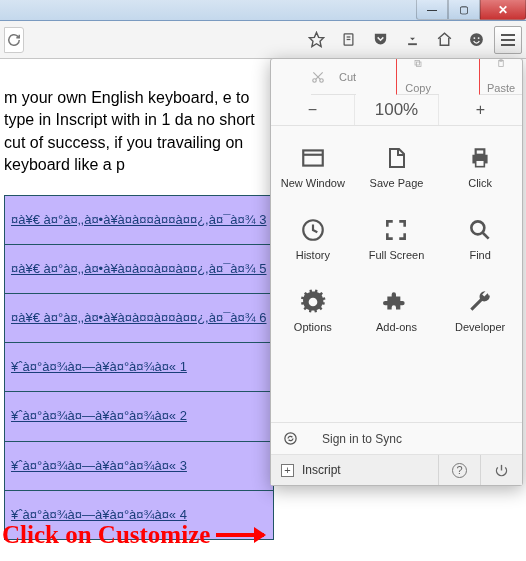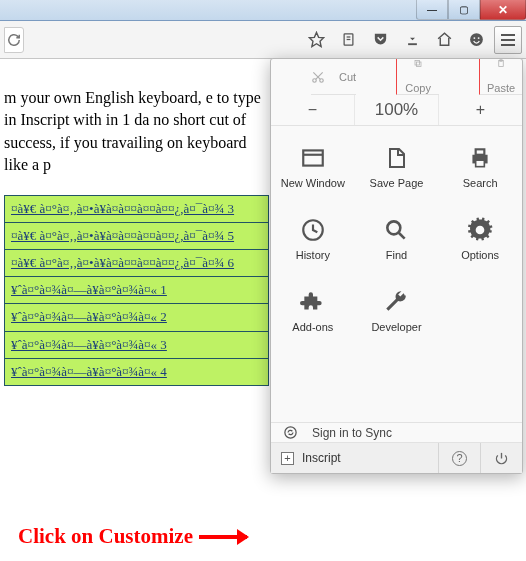--- a/index.html
+++ b/index.html
@@ -17,41 +17,41 @@
   .search { flex: 0 0 245px; height: 26px; border: 1px solid #c6c6c6; border-radius: 13px; display: flex; align-items: center; padding: 0 8px; background:#fff; gap:6px;}
   .search .sicn { color:#888; font-size:13px; }
   .search input { border:none; outline:none; flex:1; font-size:12px; color:#888; font-style: italic; }
   .spacer { flex:1; }
   .tbicn { width:28px; height:28px; display:flex; align-items:center; justify-content:center; color:#555; font-size:16px; border-radius:2px;}
   .menubtn { border:1px solid #aaa; border-radius:2px; background:linear-gradient(#fff,#e8e8e8); }
   .hamb, .hamb::before, .hamb::after { display:block; width:14px; height:2px; background:#555; content:""; position:relative;}
   .hamb::before { position:absolute; top:-5px;}
   .hamb::after { position:absolute; top:5px;}
   
-  .page { position:absolute; left:0; top:59px; width:268px; padding: 28px 0 0 4px; font-family: Liberation Serif, serif; font-size: 16px; line-height: 1.4; }
+  .page { position:absolute; left:0; top:59px; width:268px; padding: 28px 0 0 4px; font-family: Liberation Sans, sans-serif; font-size: 16px; line-height: 1.4; }
   .page p { margin-bottom: 18px; }
   .linkstable { border:1px solid #256; border-collapse:collapse; width:265px; }
-  .linkstable td { border:1px solid #256; background:#bef264; padding:4px 6px; color:#1a3e7a; text-decoration: underline; font-size:13px; white-space:nowrap; overflow:hidden;}
-  .callout { position:absolute; left:18px; bottom:12px; color:#ff0000; font-weight:bold; font-size:21px; font-family: "Times New Roman", serif; display:flex; align-items:center; gap:6px;}
+  .linkstable td { border:1px solid #256; background:#c4b5fd; padding:15px 6px; color:#1a3e7a; text-decoration: underline; font-size:13px; white-space:nowrap; overflow:hidden;}
+  .callout { position:absolute; left:2px; bottom:12px; color:#ff0000; font-weight:bold; font-size:25px; font-family: "Times New Roman", serif; display:flex; align-items:center; gap:6px;}
   .arrow { display:inline-block; width:48px; height:4px; background:#ff0000; position:relative;}
   .arrow::after { content:""; position:absolute; right:-10px; top:-6px; border:8px solid transparent; border-left:12px solid #ff0000;}
   
   .menu { position:absolute; right:3px; top:58px; width:253px; background:#f9f9f9; border:1px solid #b8b8b8; box-shadow:0 4px 18px rgba(0,0,0,.3); border-radius:3px; font-size:11px; color:#333;}
   .menu .row { display:flex; }
   .menu .toprow .cell { flex:1; height:36px; display:flex; align-items:center; justify-content:center; gap:14px; color:#888; border-bottom:1px solid #e2e2e2;margin-left:40px;}
   .menu .toprow .cell + .cell { border-left:1px solid #ef4444;flex-direction:column;}
   .menu .toprow svg { opacity:.45;}
   .zoomrow .zc { flex:1; height:30px; display:flex; align-items:center; justify-content:center; font-size:16px; color:#555;}
   .zoomrow .zc + .zc { border-left:1px solid #e8e8e8;}
   .zoomrow { border-bottom:1px solid #e2e2e2;}
   .grid { display:flex; flex-wrap:wrap; padding:4px 0;}
   .gi { width:33.33%; height:72px; display:flex; flex-direction:column; align-items:center; justify-content:center; gap:4px; color:#333;}
   .gi .ic { width:30px; height:30px; display:flex; align-items:center; justify-content:center; color:#555;}
   .gi .lbl { font-size:11px; text-align:center; line-height:1.15; }
-  .signin { border-top:1px solid #e2e2e2; padding:2px 12px; display:flex; align-items:center; gap:14px; color:#444; font-size:12px;}
+  .signin { border-top:1px solid #e2e2e2; padding:8px 12px; display:flex; align-items:center; gap:24px; color:#444; font-size:12px;}
   .bottom { border-top:1px solid #e2e2e2; display:flex; background:#efefef;}
   .bottom .cust { flex:1; display:flex; align-items:center; gap:8px; padding:8px 10px; font-size:12px; color:#333;}
   .bottom .bb { width:42px; display:flex; align-items:center; justify-content:center; border-left:1px solid #d5d5d5; color:#666; font-size:14px;}
   .plusbox { width:13px; height:13px; border:1px solid #777; display:flex; align-items:center; justify-content:center; font-size:11px; line-height:1; color:#555; background:#fff;}
 </style>
 </head>
 <body>
 
 <div class="titlebar">
   <div class="winbtns">
@@ -203,30 +203,41 @@
       <span class="lbl">Save Page</span>
     </div>
     <div class="gi">
       <span class="ic">
           <svg width="26" height="26" viewBox="0 0 24 24" fill="#555">
             <rect x="5" y="9" width="14" height="8"></rect>
             <rect x="8" y="4" width="8" height="5" fill="none" stroke="#555" stroke-width="2"></rect>
             <rect x="8" y="14" width="8" height="6" fill="#f9f9f9" stroke="#555" stroke-width="1.5"></rect>
           </svg>
         </span>
-      <span class="lbl">Search</span>
+      <span class="lbl">Click</span>
     </div>
     <div class="gi">
       <span class="ic">
           <svg width="26" height="26" viewBox="0 0 24 24" fill="none" stroke="#555" stroke-width="2">
             <circle cx="12" cy="12" r="9"></circle>
             <polyline points="12 7 12 12 16 14"></polyline>
           </svg>
         </span>
       <span class="lbl">History</span>
+    </div>
+    <div class="gi">
+      <span class="ic">
+          <svg width="26" height="26" viewBox="0 0 24 24" fill="none" stroke="#555" stroke-width="2.4">
+            <polyline points="4 9 4 4 9 4"></polyline>
+            <polyline points="15 4 20 4 20 9"></polyline>
+            <polyline points="20 15 20 20 15 20"></polyline>
+            <polyline points="9 20 4 20 4 15"></polyline>
+          </svg>
+        </span>
+      <span class="lbl">Full Screen</span>
     </div>
     <div class="gi">
       <span class="ic">
           <svg width="26" height="26" viewBox="0 0 24 24" fill="none" stroke="#555" stroke-width="2.4">
             <circle cx="10" cy="10" r="6"></circle>
             <line x1="20" y1="20" x2="14.5" y2="14.5"></line>
           </svg>
         </span>
       <span class="lbl">Find</span>
     </div>

